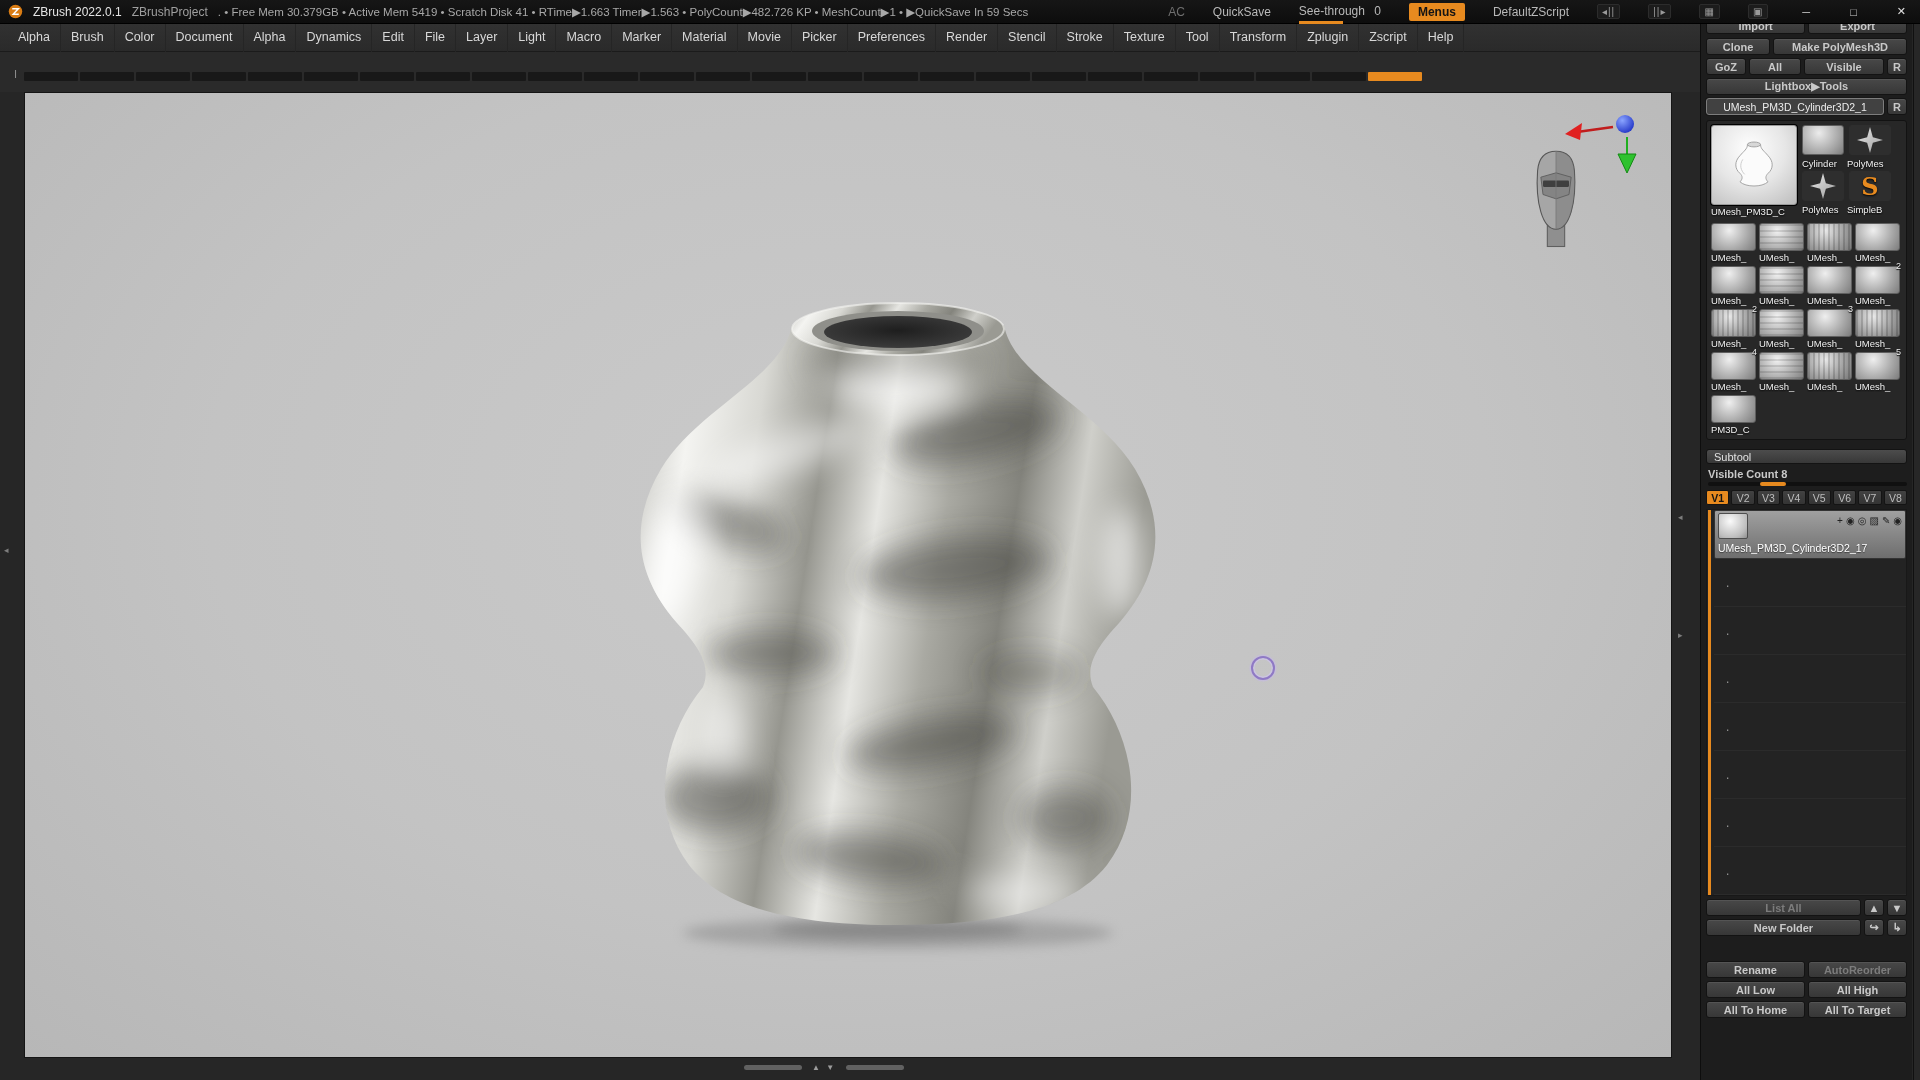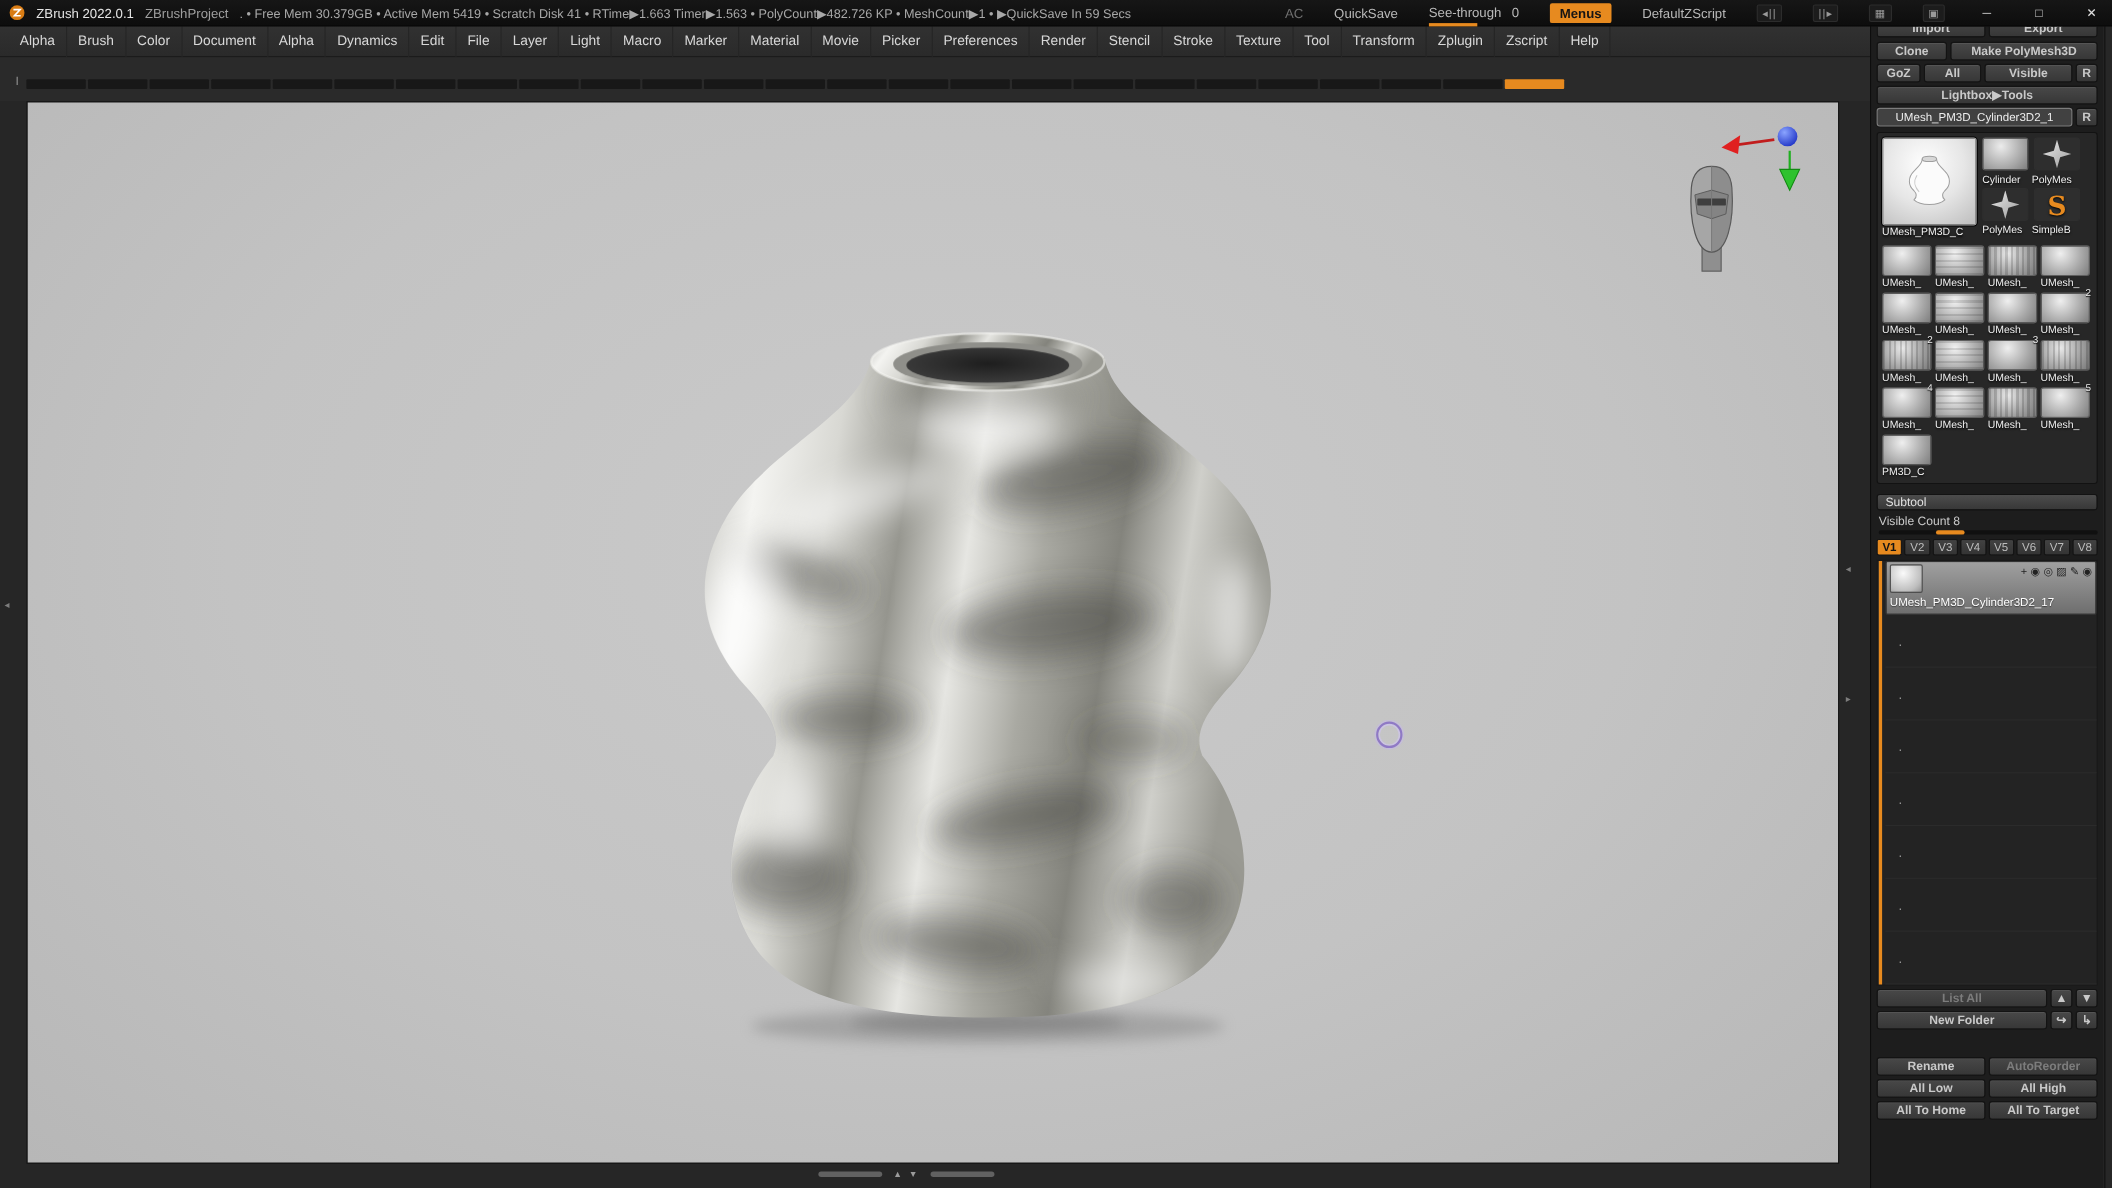--- a/index.html
+++ b/index.html
@@ -146,21 +146,21 @@
       radial-gradient(circle at 40% 25%, #f2f2f2, #ababab 60%, #808080);
   }
   .gbadge { position: absolute; right: -1px; top: -5px; font-size: 9px; color: #e9e9e9; text-shadow: 0 1px 1px #000; }
 
   
   .sub-header {
     margin-top: 9px; height: 15px; background: linear-gradient(#4c4c4c, #383838);
     border: 1px solid #131313; border-radius: 3px; color: #e0e0e0; font-size: 11px;
     display: flex; align-items: center; padding-left: 7px;
   }
-  .vis-row { margin-top: 4px; color: #c9c9c9; font-size: 11px; padding-left: 2px; }
+  .vis-row { margin-top: 4px; color: #c9c9c9; font-size: 11px; padding-left: 2px; font-weight: bold; }
   .vis-track { margin-top: 2px; height: 4px; background: #101010; border-radius: 2px; position: relative; }
   .vis-thumb { position: absolute; left: 52px; top: 0; width: 26px; height: 4px; background: #e78a1f; border-radius: 2px; }
 
   .vtabs { display: flex; gap: 2px; margin-top: 4px; }
   .vtab {
     flex: 1; height: 15px; background: linear-gradient(#424242, #343434);
     border: 1px solid #141414; border-radius: 2px; color: #bdbdbd; font-size: 10.5px;
     display: flex; align-items: center; justify-content: center; cursor: pointer;
   }
   .vtab.active { background: #e78a1f; color: #141414; font-weight: bold; }

